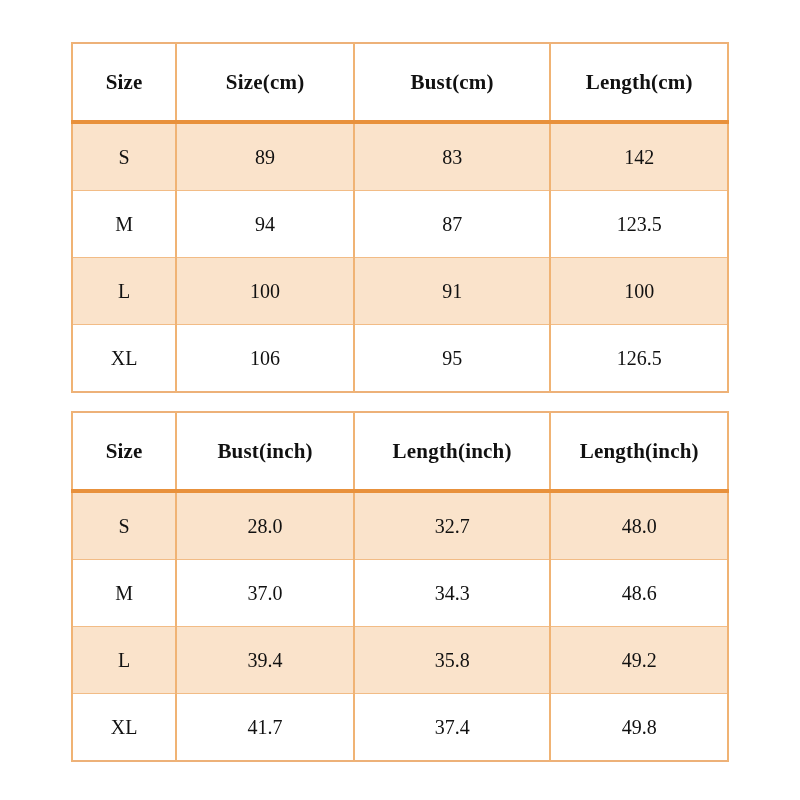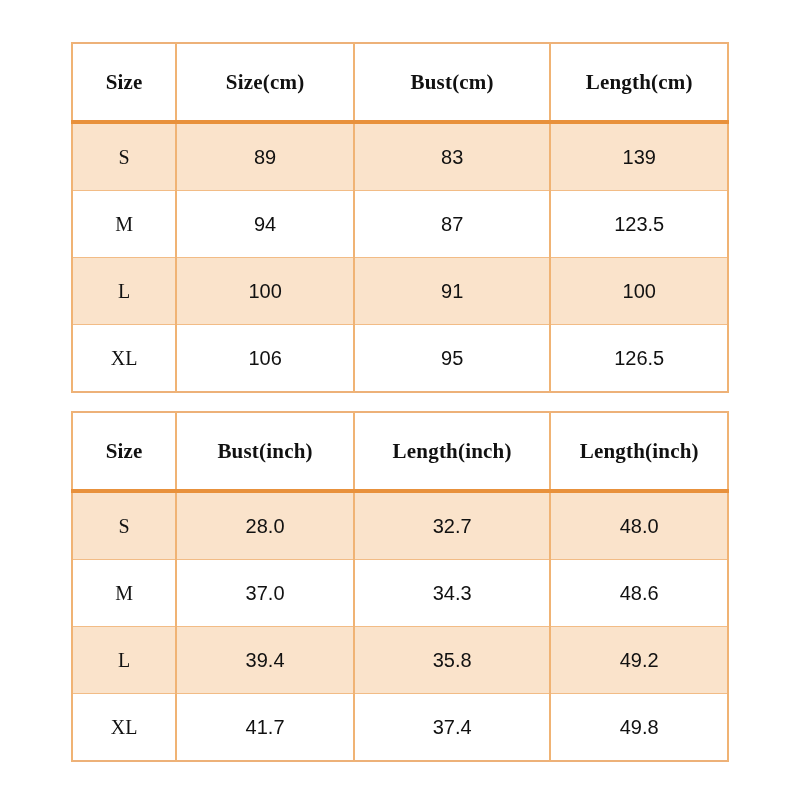--- a/index.html
+++ b/index.html
@@ -71,21 +71,21 @@
   .size-table tbody tr:last-child td {
     border-bottom: none;
     margin-top: 43px;
   }
   td.cell-size {
     font-family: "Liberation Serif", serif;
     font-size: 21px;
     font-weight: normal;
   }
   td.cell-val {
-    font-family: Liberation Sans, sans-serif;
+    font-family: Liberation Serif, serif;
     font-size: 19px;
     font-weight: normal;
   }
 </style>
 </head>
 <body>
 
 <div class="page">
 
   <table class="size-table" id="table-cm">
@@ -101,21 +101,21 @@
         <th>Size(cm)</th>
         <th>Bust(cm)</th>
         <th>Length(cm)</th>
       </tr>
     </thead>
     <tbody>
       <tr class="shaded">
         <td class="cell-size">S</td>
         <td class="cell-val">89</td>
         <td class="cell-val">83</td>
-        <td class="cell-val">139</td>
+        <td class="cell-val">142</td>
       </tr>
       <tr class="plain">
         <td class="cell-size">M</td>
         <td class="cell-val">94</td>
         <td class="cell-val">87</td>
         <td class="cell-val">123.5</td>
       </tr>
       <tr class="shaded">
         <td class="cell-size">L</td>
         <td class="cell-val">100</td>

